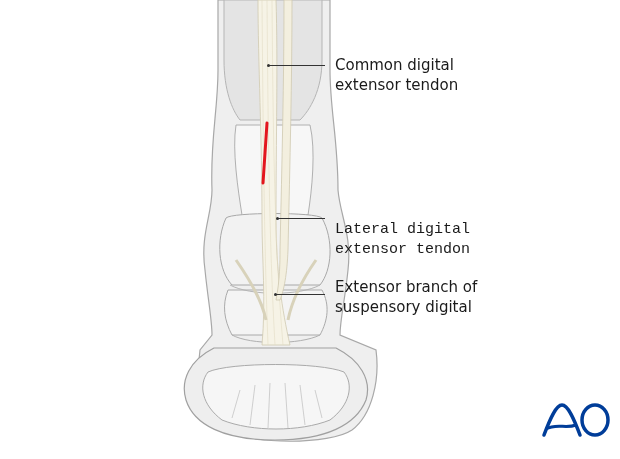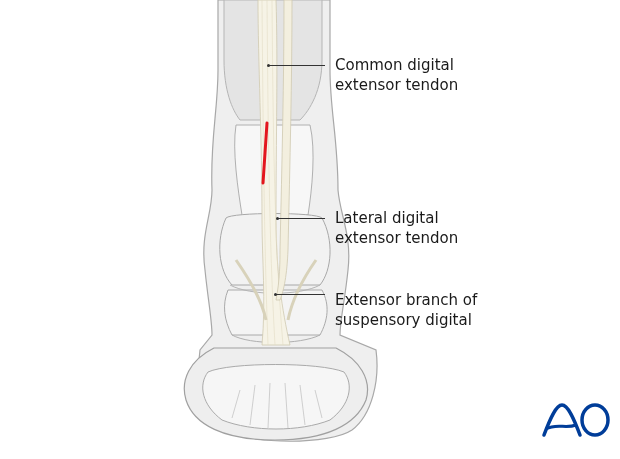--- a/index.html
+++ b/index.html
@@ -67,25 +67,25 @@
   <div class="dot" style="left:276px;top:217px;"></div>
   <div class="leader" style="left:277px;top:218px;width:48px;"></div>
 
   <div class="dot" style="left:274px;top:293px;"></div>
   <div class="leader" style="left:275px;top:294px;width:50px;"></div>
 
   <div class="label" style="top:55px;">
     <div>Common digital</div>
     <div>extensor tendon</div>
   </div>
-  <div class="label" style="top:208px;">
+  <div class="label" style="top:220px;font-family:Liberation Mono, monospace;">
     <div>Lateral digital</div>
     <div>extensor tendon</div>
   </div>
-  <div class="label" style="top:290px;">
+  <div class="label" style="top:277px;">
     <div>Extensor branch of</div>
     <div>suspensory digital</div>
   </div>
 
   
   <svg id="logo" viewBox="0 0 72 42">
     <path d="M4,36 C10,20 16,6 22,6 C28,6 34,20 40,36" fill="none" stroke="#003d99" stroke-width="3.5" stroke-linecap="round"></path>
     <path d="M6,30 C16,24 26,30 36,26" fill="none" stroke="#003d99" stroke-width="3"></path>
     <ellipse cx="55" cy="21" rx="13" ry="15" fill="none" stroke="#003d99" stroke-width="3.5"></ellipse>
   </svg>

